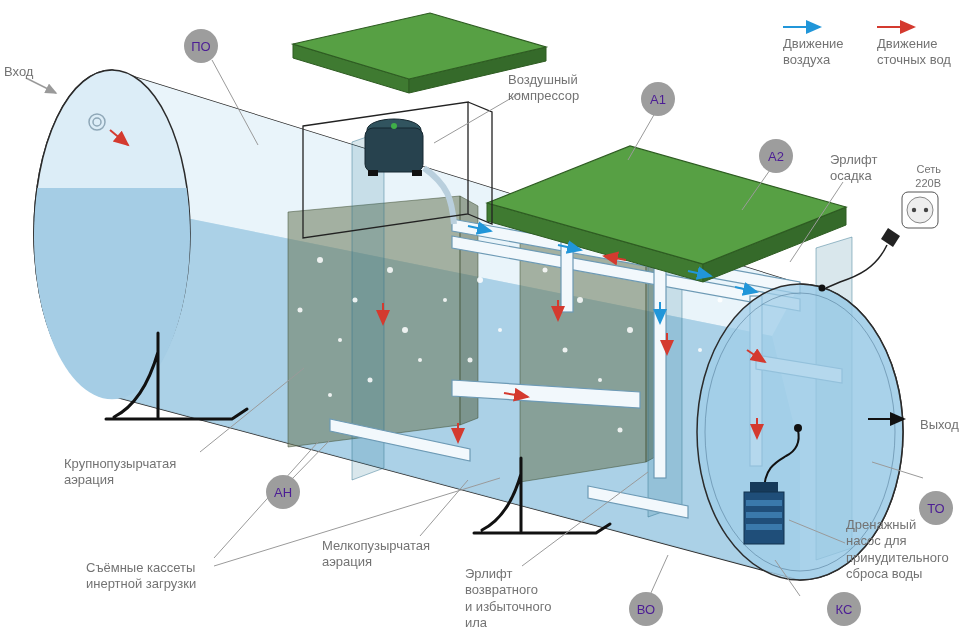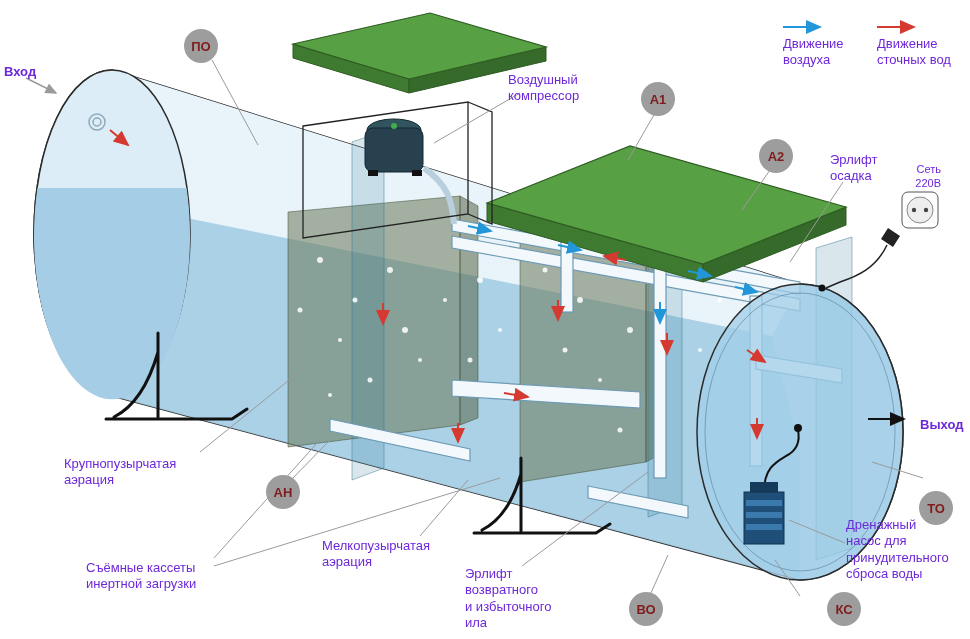--- a/index.html
+++ b/index.html
@@ -1,23 +1,23 @@
 <!DOCTYPE html>
 <html style="--air-arrow: #2196d9; --water-arrow: #d43a2f; --lid-green: #57a044; --badge-gray: #9d9d9d; --tank-blue: #c3e0f0;"><head>
 <meta charset="utf-8">
 <style>
   html,body{margin:0;padding:0;background:#fff;}
   #stage{position:relative;width:970px;height:639px;overflow:hidden;background:#fff;
          font-family:"Liberation Sans",sans-serif;}
   #diagram-svg{position:absolute;left:0;top:0;}
-  .lbl{position:absolute;font-size:13px;line-height:1.25;color:#6d28d9;white-space:pre-line;}
-  .lbl.bold{font-weight:bold;}
+  .lbl{position:absolute;font-size:13px;line-height:1.25;color:#737373;white-space:pre-line;}
+  .lbl.bold{font-weight:normal;}
   .lbl.small{font-size:11px;text-align:right;}
   .badge{position:absolute;width:34px;height:34px;border-radius:50%;
-         background:var(--badge-gray,#9d9d9d);color:#7f1d1d;font-size:13px;font-weight:bold;
+         background:var(--badge-gray,#9d9d9d);color:#4c1d95;font-size:13px;font-weight:normal;
          display:flex;align-items:center;justify-content:center;user-select:none;}
   .arrow-air{stroke:var(--air-arrow,#2196d9);stroke-width:2;fill:none;}
   .arrow-water{stroke:var(--water-arrow,#d43a2f);stroke-width:2;fill:none;}
   .arrow-gray{stroke:#9a9a9a;stroke-width:1.5;fill:none;}
   .arrow-black{stroke:#111;stroke-width:2;fill:none;}
   .leader{stroke:#9a9a9a;stroke-width:1;fill:none;}
   .lid-top{fill:var(--lid-green,#57a044);stroke:#2e5c22;stroke-width:1.2;}
   .lid-side-a{fill:#3f7a31;stroke:#2e5c22;stroke-width:1;}
   .lid-side-b{fill:#356a2a;stroke:#2e5c22;stroke-width:1;}
   .pipe{fill:#f2f8fc;stroke:#6d9ab5;stroke-width:1.2;}

